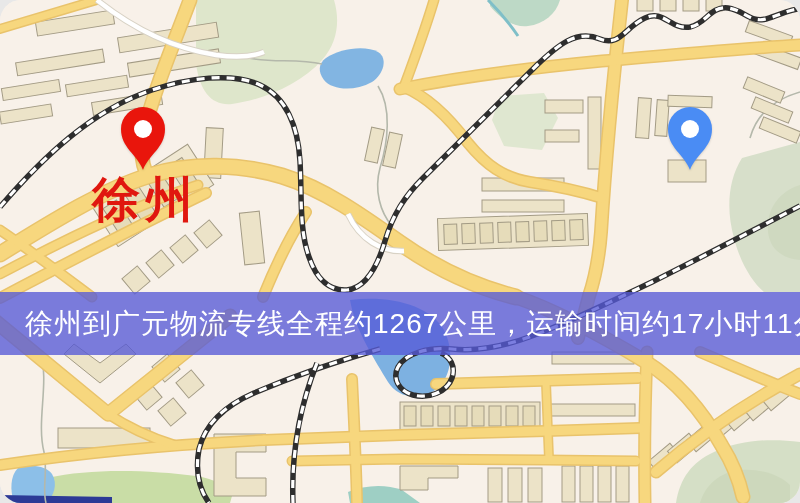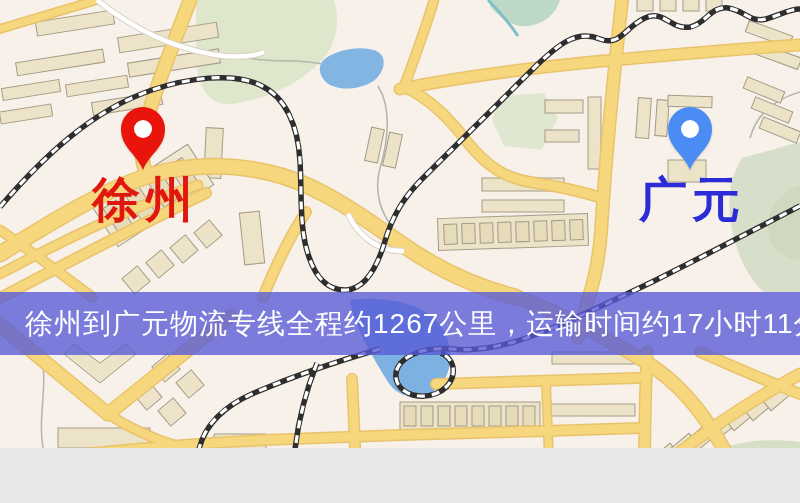--- a/index.html
+++ b/index.html
@@ -1,17 +1,17 @@
 <!DOCTYPE html>
 <html><head>
 <meta charset="utf-8">
 <style>
   html,body{margin:0;padding:0;background:#e8e8e8;}
-  .stage{position:relative;width:800px;height:448px;overflow:hidden;
-         font-family:"Liberation Sans",sans-serif;background:#f8f1e9;}
+  .stage{position:relative;width:800px;height:503px;overflow:hidden;
+         font-family:"Liberation Sans",sans-serif;background:#f8f1e9;border-radius:21px;}
   .stage svg.map{position:absolute;left:0;top:0;}
   .pin{position:absolute;filter:drop-shadow(0 1px 1px rgba(0,0,0,.15));}
   .pin-label{position:absolute;text-align:center;
              font-family:"Liberation Serif",serif;font-weight:600;
              font-size:48px;line-height:48px;letter-spacing:5px;white-space:nowrap;}
   .banner{position:absolute;left:0;top:292px;width:100%;height:63px;
           background:rgba(86,90,215,0.78);box-sizing:border-box;padding-left:25px;
           color:#ffffff;font-size:28px;line-height:63px;white-space:nowrap;
           letter-spacing:1px;}
   .road-casing{fill:none;stroke:#e9c36b;stroke-linecap:round;stroke-linejoin:round;}
@@ -244,19 +244,18 @@
   <svg class="pin" style="left:118px;top:106px;" width="50" height="64" viewBox="-25 -58 50 64">
     <path d="M0 6 C-6 -10 -22 -16 -22 -35 A22 22 0 1 1 22 -35 C22 -16 6 -10 0 6 Z" fill="#e9150c"></path>
     <circle cx="0" cy="-35" r="9" fill="#ffffff"></circle>
   </svg>
   <div class="pin-label" style="left:88px;top:176px;width:114px;color:#e0170f;">徐州</div>
 
   <svg class="pin" style="left:665px;top:106px;" width="50" height="64" viewBox="-25 -58 50 64">
     <path d="M0 6 C-6 -10 -22 -16 -22 -35 A22 22 0 1 1 22 -35 C22 -16 6 -10 0 6 Z" fill="#4a8cf4"></path>
     <circle cx="0" cy="-35" r="9" fill="#ffffff"></circle>
   </svg>
-  <div class="pin-label" style="left:636px;top:176px;width:112px;color:#2b2bd8;">广元</div>
 
   <div class="banner">
     <span>徐州到广元物流专线全程约1267公里，运输时间约17小时11分钟.</span>
   </div>
 
 </div>
 
 </body></html>

